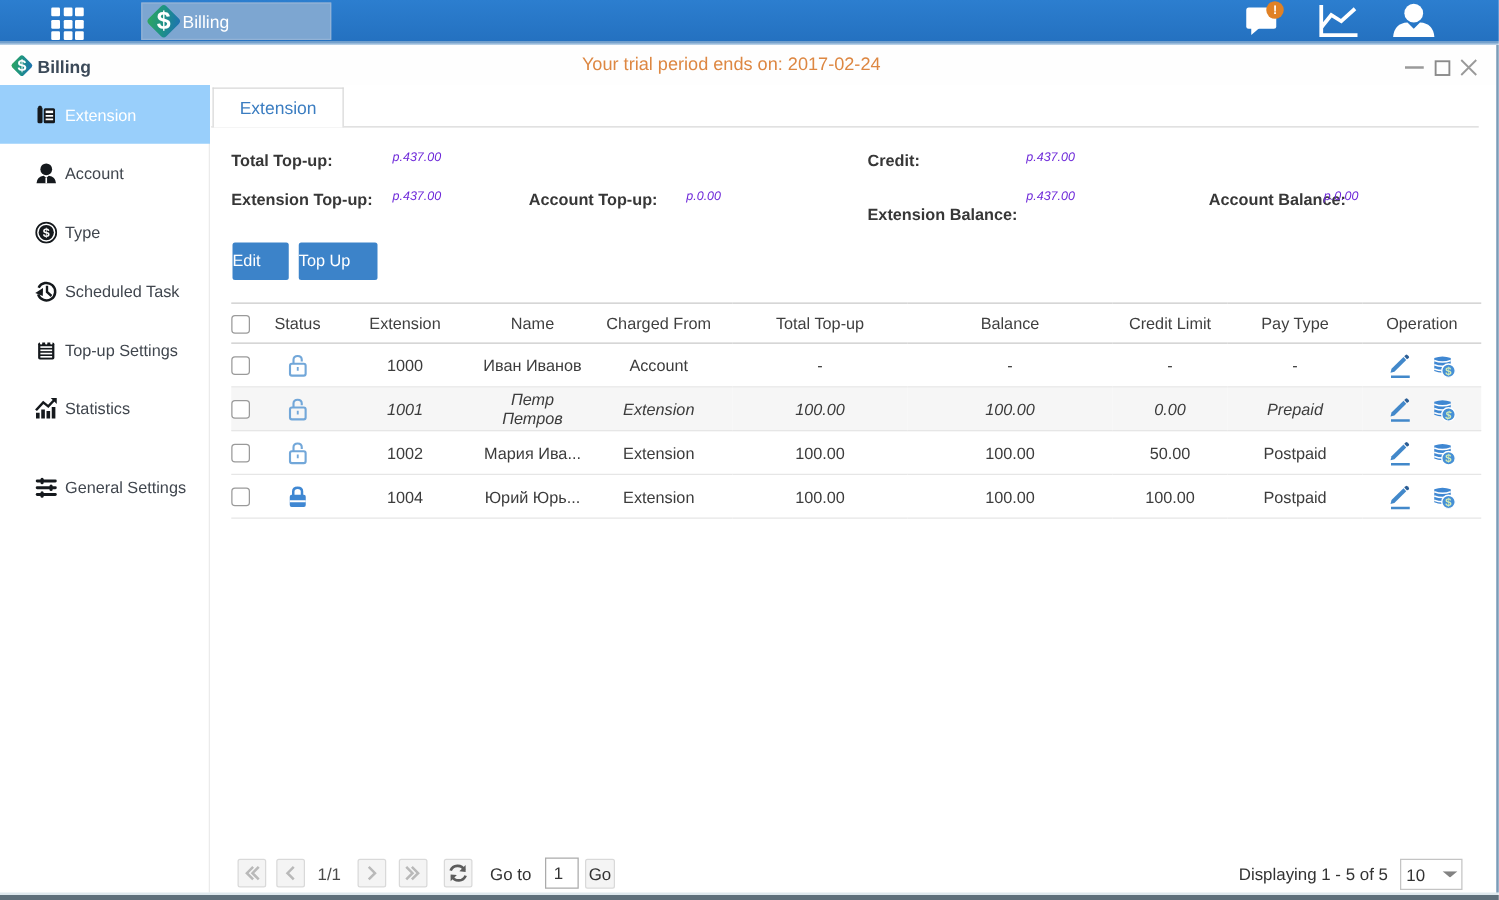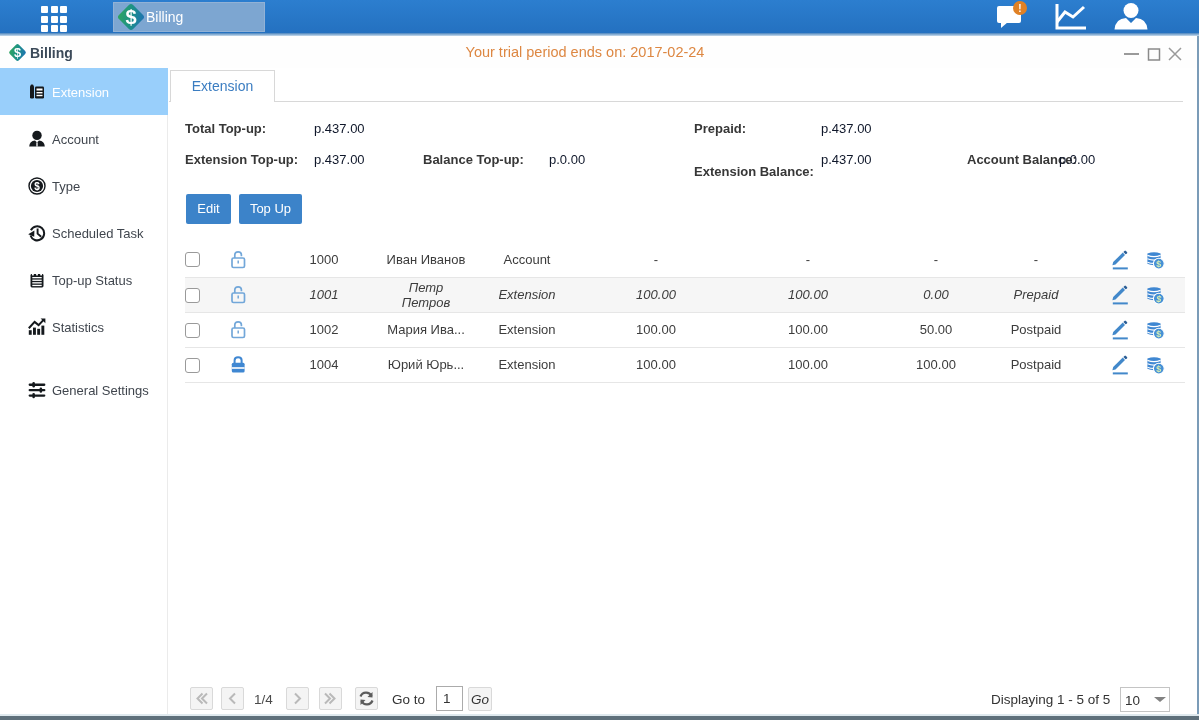--- a/index.html
+++ b/index.html
@@ -33,36 +33,36 @@
 .mitem .ic { position:absolute; left:28px; top:50%; transform:translateY(-50%); width:18px; height:18px; }
 
 
 #content { position:absolute; left:169px; top:68px; width:1030px; height:646px; background:#fff; }
 #tabline { position:absolute; left:0; top:33px; width:1014px; height:1px; background:#d8d8d8; }
 #tab { position:absolute; left:1px; top:2px; width:105px; height:32px; background:#fff;
   border:1px solid #d8d8d8; border-bottom:none; text-align:center; }
 #tab span { font-size:14px; color:#3b7dc1; line-height:30px; }
 
 .slabel { position:absolute; font-size:13px; font-weight:bold; color:#373737; white-space:nowrap; }
-.sval { position:absolute; font-size:13px; color:#0f172a; white-space:nowrap; }
-
-.btn { position:absolute; background:#3c83c9; color:#fff; font-size:13px; text-align:center;
+.sval { position:absolute; font-size:10px; color:#6d28d9; white-space:nowrap;font-style:italic; }
+
+.btn { position:absolute; background:#3c83c9; color:#fff; font-size:13px; text-align:left;
   border-radius:2px; line-height:30px; height:30px; }
 
 
 #tbl { position:absolute; left:16px; top:174px; width:1000px; border-collapse:collapse; table-layout:fixed; }
 #tbl th { border-top:1px solid #c9c9c9; border-bottom:1px solid #c9c9c9; height:32px;
   font-size:13px; font-weight:normal; color:#3f3f3f; text-align:center; }
 #tbl td { height:35px; font-size:13px; color:#3c3c3c; text-align:center; border-bottom:1px solid #e6e6e6; }
 #tbl tr.alt td { background:#f6f6f6;font-style:italic; }
 .cb { display:inline-block; width:15px; height:15px; border:1px solid #9a9a9a; border-radius:3px; background:#fff; vertical-align:middle; }
 
 
 #pager { position:absolute; left:0; top:686px; width:1199px; height:28px; }
-.pbtn { position:absolute; width:23px; height:23px; background:#f4f4f4; border:1px solid #d9d9d9; border-radius:2px;font-style:italic; }
+.pbtn { position:absolute; width:23px; height:23px; background:#f4f4f4; border:1px solid #d9d9d9; border-radius:2px; }
 .ptxt { position:absolute; font-size:13.5px; color:#4a4a4a; }
 #goinput { position:absolute; width:27px; height:25px; border:1px solid #ababab; font-size:13.5px; padding-left:6px; font-family:"Liberation Sans",sans-serif; color:#333; }
 #combo { position:absolute; left:1120px; top:1px; width:50px; height:25px; border:1px solid #c4c4c4; background:#fff; }
 #combo .num { position:absolute; left:4px; top:5px; font-size:13.5px; color:#333; }
 
 
 #botline { position:absolute; left:0; top:714px; width:1199px; height:6px;
   background:linear-gradient(#dfe9ee 0 2px, #5f707b 2px); }
 #rightline { position:absolute; right:0; top:36px; width:2px; height:678px; background:#7b9cb8; }
 </style>
@@ -207,21 +207,21 @@
       <g fill="#fff">
         <rect x="4" y="1.2" width="1.8" height="3.4" rx="0.9"></rect>
           <rect x="8.1" y="1.2" width="1.8" height="3.4" rx="0.9"></rect>
           <rect x="12.2" y="1.2" width="1.8" height="3.4" rx="0.9"></rect>
         <rect x="4.3" y="6" width="9.4" height="1.3"></rect>
           <rect x="4.3" y="8.6" width="9.4" height="1.3"></rect>
           <rect x="4.3" y="11.2" width="9.4" height="1.3"></rect>
           <rect x="4.3" y="13.8" width="9.4" height="1.3"></rect>
       </g>
     </svg>
-    <span class="lbl">Top-up Status</span>
+    <span class="lbl">Top-up Settings</span>
     </div>
   <div class="mitem" style="top:235px">
     <svg class="ic" viewBox="0 0 18 18">
         <g fill="#15191d">
       <rect x="0.8" y="12.2" width="2.9" height="4.6"></rect>
       <rect x="5" y="9.6" width="2.9" height="7.2"></rect>
       <rect x="9.2" y="10.8" width="2.9" height="6"></rect>
       <rect x="13.4" y="7.6" width="2.9" height="9.2"></rect>
       <path d="M0.8 10.2 L6.6 3.9 L10.6 7.1 L15.8 1.6" fill="none" stroke="#15191d" stroke-width="2"></path>
       <path d="M12.6 0.4 L17.4 0.4 L17.4 5.2 Z" fill="#15191d"></path>
@@ -243,26 +243,26 @@
     <span class="lbl">General Settings</span>
     </div>
 </div>
 
 <div id="content">
   <div id="tabline"></div>
   <div id="tab"><span>Extension</span></div>
 
   <span class="slabel" style="left:16px;top:53px">Total Top-up:</span>
   <span class="sval" style="left:145px;top:53px">p.437.00</span>
-  <span class="slabel" style="left:525px;top:53px">Prepaid:</span>
+  <span class="slabel" style="left:525px;top:53px">Credit:</span>
   <span class="sval" style="left:652px;top:53px">p.437.00</span>
 
   <span class="slabel" style="left:16px;top:84px">Extension Top-up:</span>
   <span class="sval" style="left:145px;top:84px">p.437.00</span>
-  <span class="slabel" style="left:254px;top:84px">Balance Top-up:</span>
+  <span class="slabel" style="left:254px;top:84px">Account Top-up:</span>
   <span class="sval" style="left:380px;top:84px">p.0.00</span>
   <span class="slabel" style="left:525px;top:96px">Extension Balance:</span>
   <span class="sval" style="left:652px;top:84px">p.437.00</span>
   <span class="slabel" style="left:798px;top:84px">Account Balance:</span>
   <span class="sval" style="left:890px;top:84px">p.0.00</span>
 
   <div class="btn" style="left:17px;top:126px;width:45px">Edit</div>
   <div class="btn" style="left:70px;top:126px;width:63px">Top Up</div>
 
   <table id="tbl">
@@ -272,20 +272,32 @@
         <col style="width:120px">
         <col style="width:84px">
       <col style="width:118px">
         <col style="width:140px">
         <col style="width:164px">
         <col style="width:92px">
       <col style="width:108px">
         <col style="width:95px">
     </colgroup>
     <tbody>
+        <tr>
+      <th style="text-align:left"><span class="cb"></span></th>
+          <th>Status</th>
+          <th>Extension</th>
+          <th>Name</th>
+      <th>Charged From</th>
+          <th>Total Top-up</th>
+          <th>Balance</th>
+          <th>Credit Limit</th>
+          <th>Pay Type</th>
+          <th>Operation</th>
+    </tr>
     <tr>
       <td style="text-align:left"><span class="cb"></span></td>
           <td><svg width="19" height="19" viewBox="0 0 19 19" style="vertical-align:middle">
               <use href="#lockopen"></use>
             </svg></td>
       <td>1000</td>
           <td>Иван Иванов</td>
           <td>Account</td>
           <td>-</td>
           <td>-</td>
@@ -357,21 +369,21 @@
 
 <div id="pager">
   <div class="pbtn" style="left:190px;top:1px">
     <svg width="21" height="21" viewBox="0 0 21 21">
         <path d="M11.5 5.5 L6.5 10.5 L11.5 15.5 M16 5.5 L11 10.5 L16 15.5" stroke="#b9b9b9" stroke-width="2" fill="none"></path>
       </svg></div>
   <div class="pbtn" style="left:221px;top:1px">
     <svg width="21" height="21" viewBox="0 0 21 21">
         <path d="M13 5.5 L8 10.5 L13 15.5" stroke="#b9b9b9" stroke-width="2" fill="none"></path>
       </svg></div>
-  <span class="ptxt" style="left:254px;top:6px">1/4</span>
+  <span class="ptxt" style="left:254px;top:6px">1/1</span>
   <div class="pbtn" style="left:286px;top:1px">
     <svg width="21" height="21" viewBox="0 0 21 21">
         <path d="M8 5.5 L13 10.5 L8 15.5" stroke="#b9b9b9" stroke-width="2" fill="none"></path>
       </svg></div>
   <div class="pbtn" style="left:319px;top:1px">
     <svg width="21" height="21" viewBox="0 0 21 21">
         <path d="M5 5.5 L10 10.5 L5 15.5 M9.5 5.5 L14.5 10.5 L9.5 15.5" stroke="#b9b9b9" stroke-width="2" fill="none"></path>
       </svg></div>
   <div class="pbtn" style="left:355px;top:1px">
     <svg width="21" height="21" viewBox="0 0 21 21">

